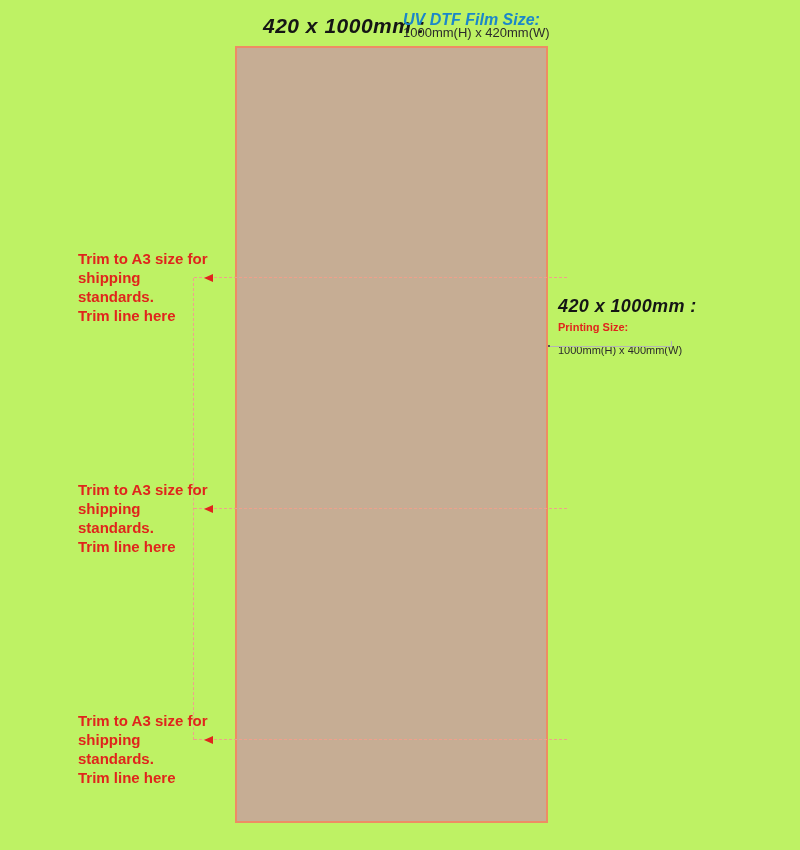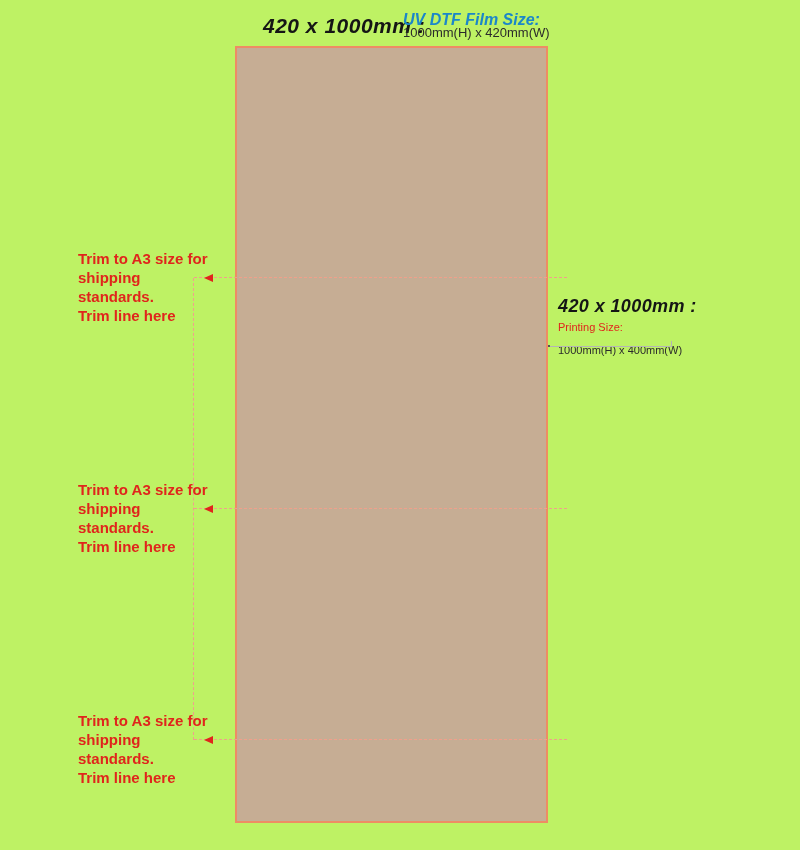--- a/index.html
+++ b/index.html
@@ -58,21 +58,21 @@
     font-weight: 800;
     font-style: italic;
     letter-spacing: 0.4px;
     color: #151515;
     white-space: nowrap;
   }
   .print-label {
     position: absolute;
     left: 558px; top: 321px;
     font-size: 11px;
-    font-weight: normal;
+    font-weight: bold;
     color: #e0251c;
     white-space: nowrap;
   }
   .print-value {
     position: absolute;
     left: 558px; top: 344px;
     font-size: 11px;
     color: #2b2b2b;
     white-space: nowrap;
   }

